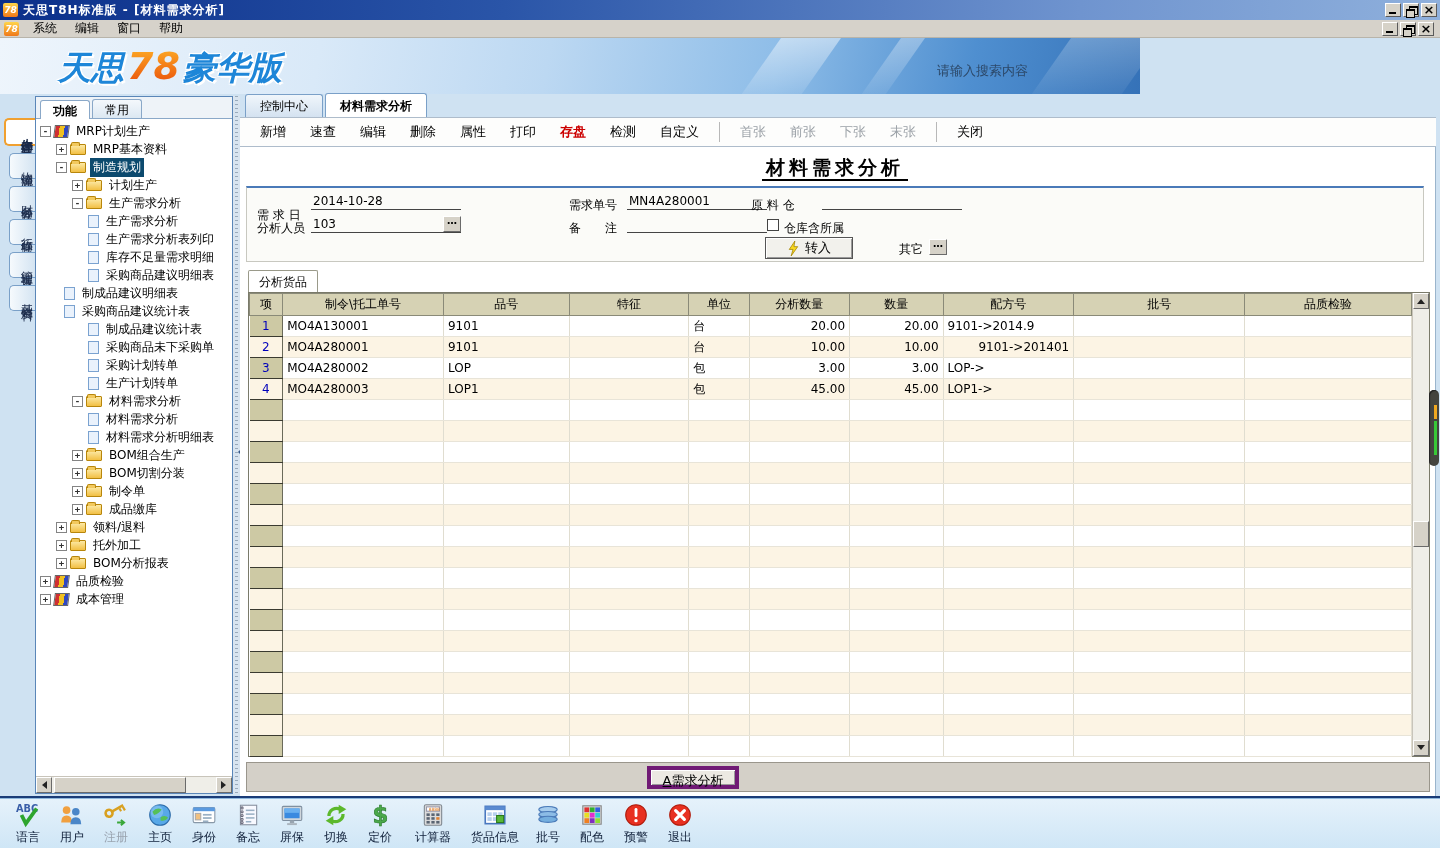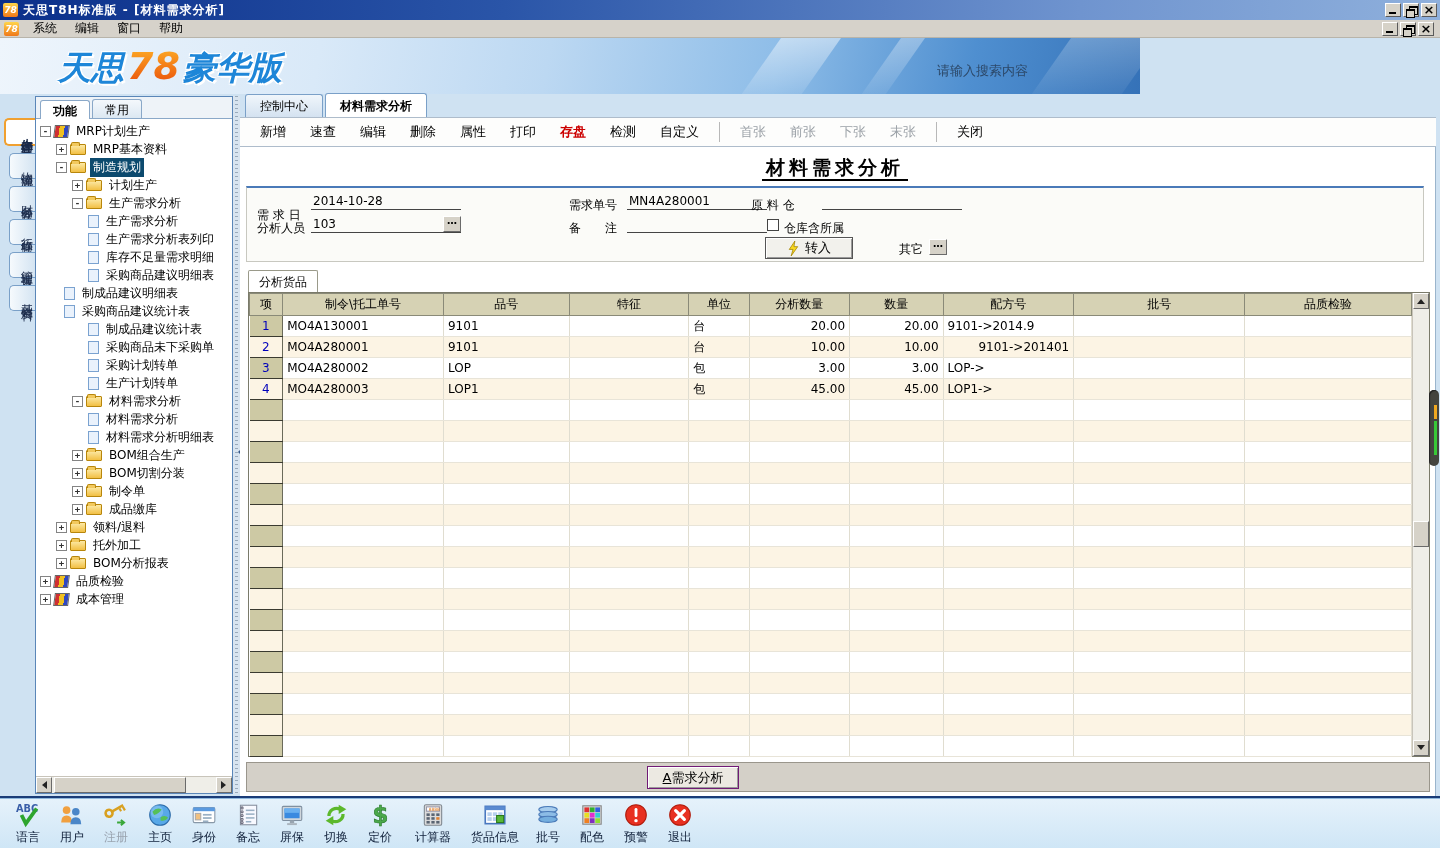--- a/index.html
+++ b/index.html
@@ -123,21 +123,21 @@
   #grid-table td.rowhead { background:#cdc9a4; border-right:1px solid #6a6a5a; border-bottom:1px solid #3a3a30; text-align:center; }
   #grid-table td.num { color:#0000bb; }
   
   .sb-v { width:17px; flex:0 0 17px; background:#efeee8; border-left:1px solid #c8c4ba; position:relative; }
   .sb-v .sbtn { width:16px; }
   .vthumb { position:absolute; left:0; top:228px; width:16px; height:26px; background:#d6d2c8; border:1px solid; border-color:#fff #6a6a6a #6a6a6a #fff; }
   .sb-v .sb-down { position:absolute; bottom:0; }
 
   
   #action-bar { position:absolute; left:6px; top:615px; width:1184px; height:30px; background:#d4d0c8; border:1px solid #9a968c; display:flex; align-items:center; }
-  #action-btn { margin-left:400px; width:92px; height:23px; background:#ece9e2; border:1px solid #701a75;
+  #action-btn { margin-left:400px; width:92px; height:23px; background:#ece9e2; border:4px solid #701a75;
     box-shadow:inset 1px 1px 0 #fff, inset -1px -1px 0 #999; font-size:13px; text-align:center; line-height:21px; cursor:pointer; }
   #action-btn .ac { text-decoration:underline; }
 
   
   #edge-indicator { position:absolute; left:1429px; top:296px; width:10px; height:76px; background:#44443f; border-radius:5px; box-shadow:inset 1px 1px 1px #222; }
   #edge-indicator .e-orange { position:absolute; right:2px; top:15px; width:3px; height:14px; background:#f0a820; }
   #edge-indicator .e-green { position:absolute; right:2px; top:31px; width:3px; height:34px; background:#38c838; }
 
   
   #bottombar { position:absolute; left:0; top:796px; width:1440px; height:52px; background:linear-gradient(#e6f2fb,#cfe6f6);

